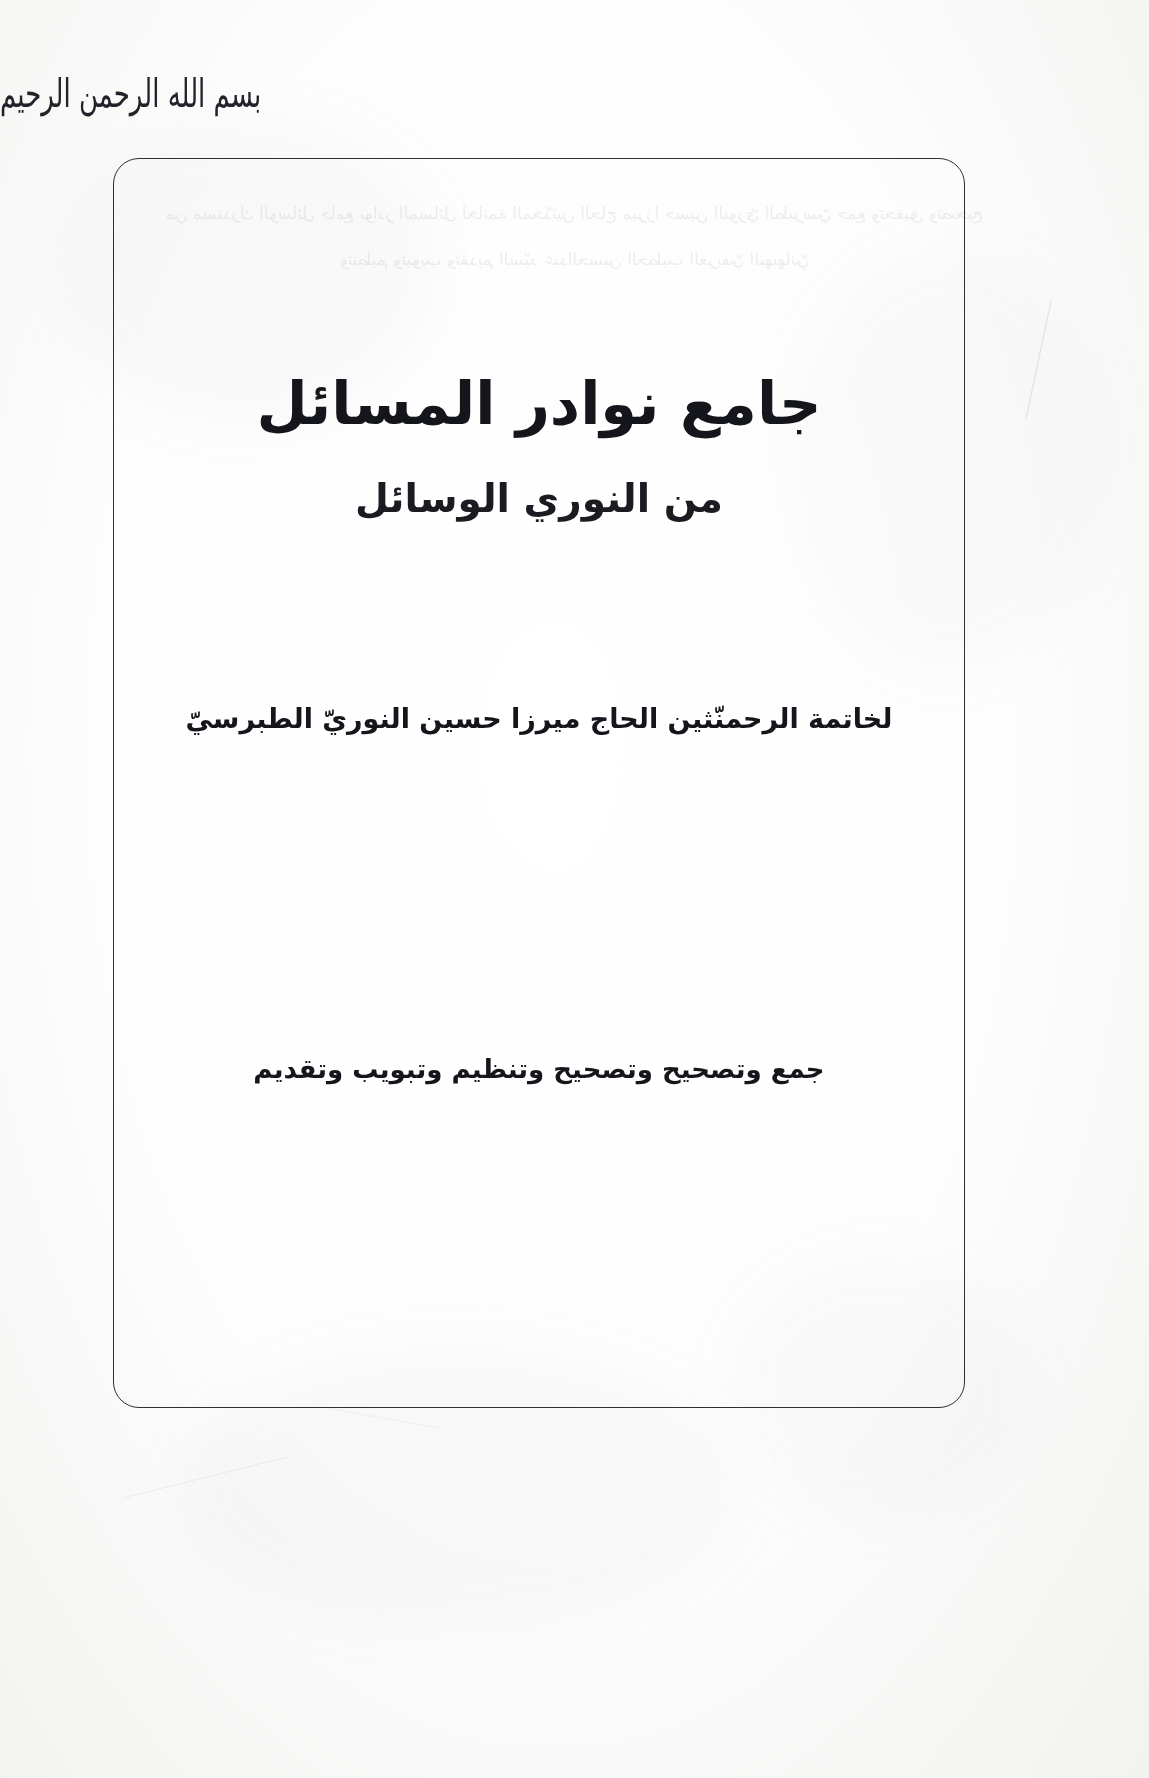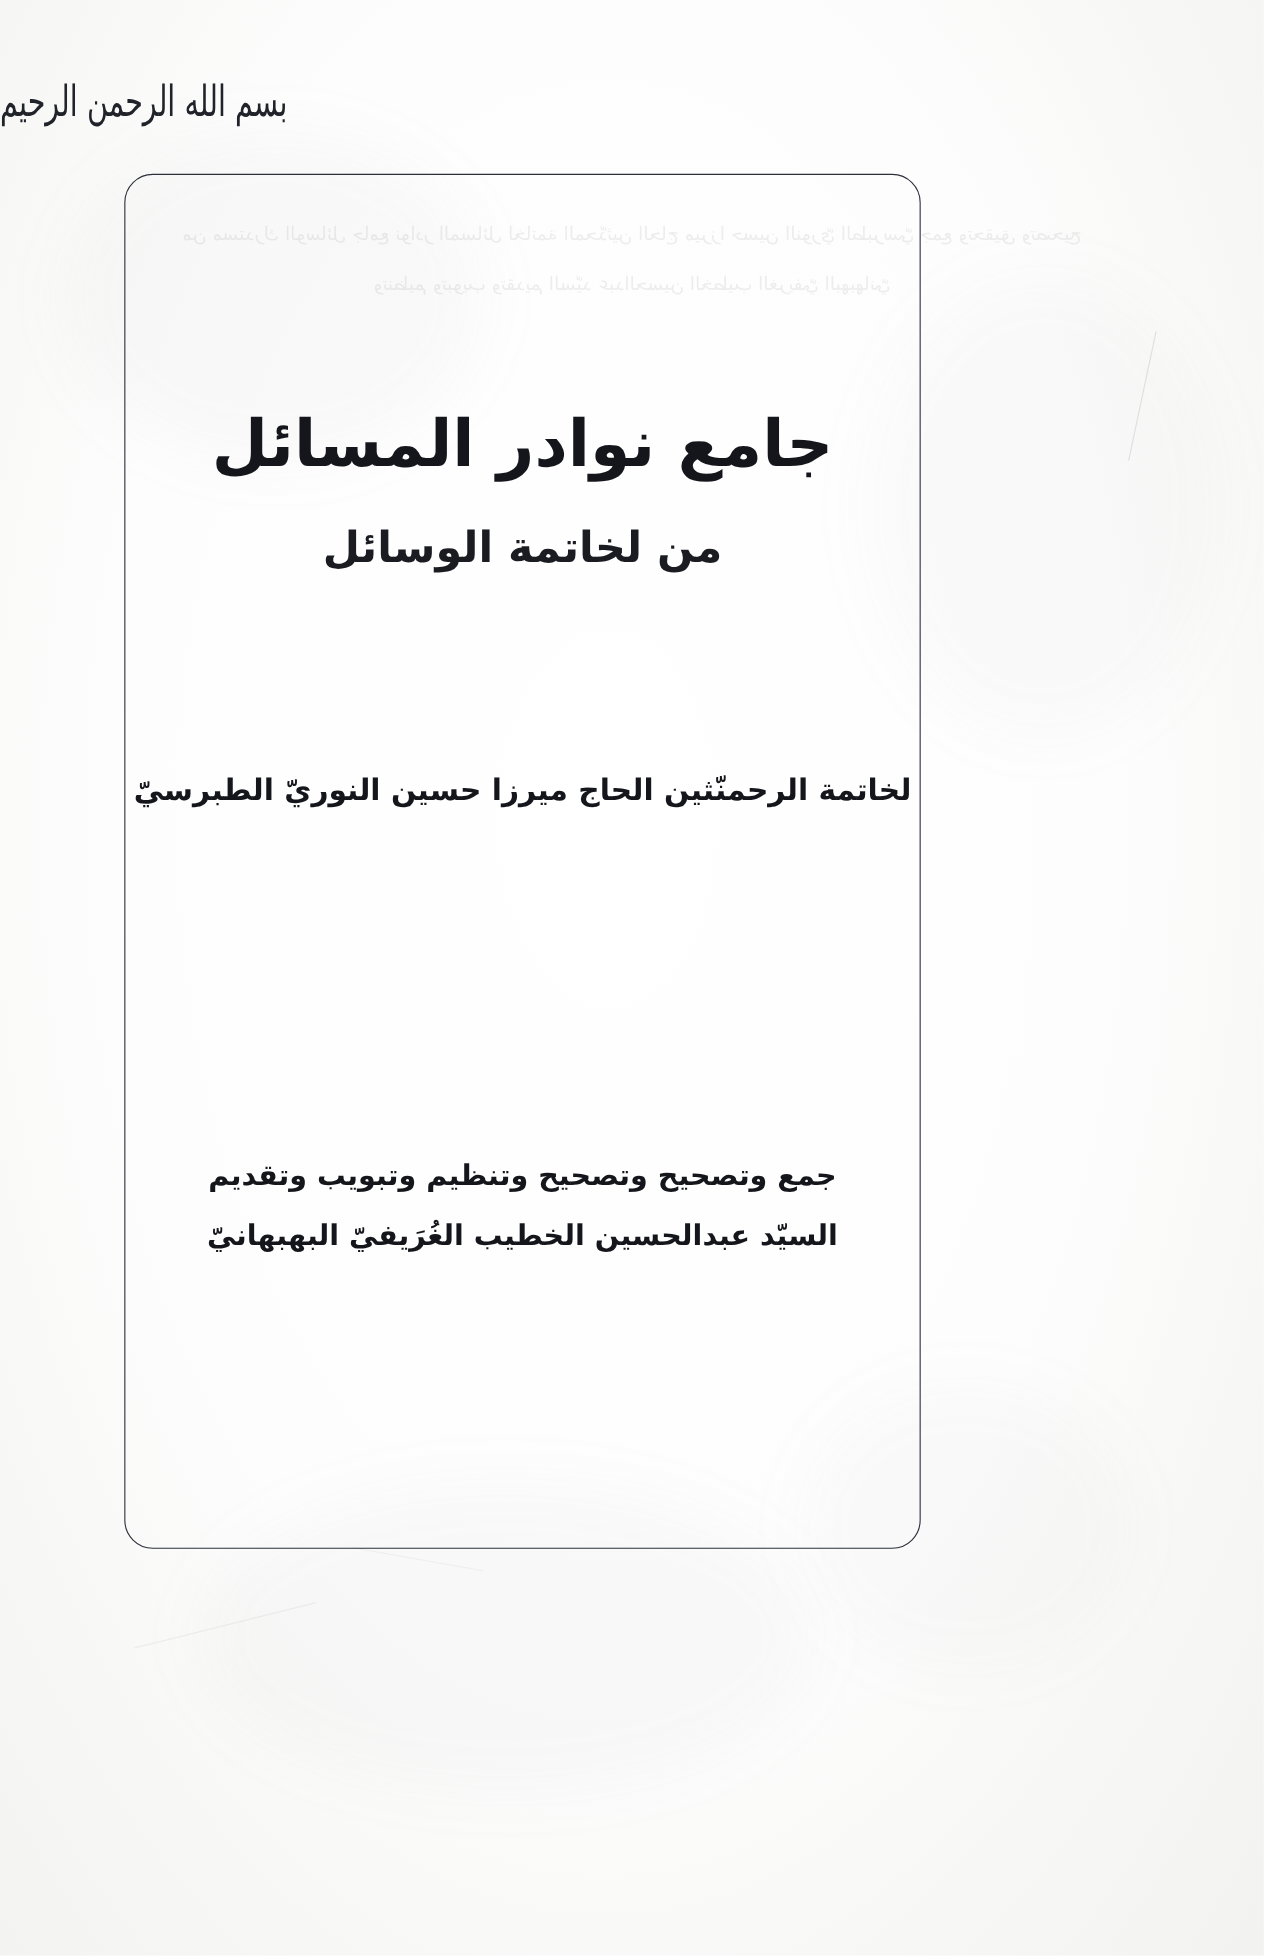--- a/index.html
+++ b/index.html
@@ -78,21 +78,21 @@
     letter-spacing: -2px;
     transform: scaleY(1.5);
     filter: blur(0.15px);
   }
 
   
   .frame {
     position: absolute;
     left: 113px;
     top: 158px;
-    width: 724px;
+    width: 852px;
     height: 1250px;
     border: 1.6px solid #2b2f38;
     border-radius: 26px;
     box-sizing: border-box;
     text-decoration: underline;
   }
 
   .frame-inner {
     position: absolute;
     inset: 0;
@@ -179,18 +179,17 @@
   <div class="scratch scratch-3"></div>
 </div>
 
 <div class="basmala">
   <span class="basmala-text">بسم الله الرحمن الرحيم</span>
 </div>
 
 <div class="frame">
   <div class="frame-inner">
     <div class="title-main">جامع نوادر المسائل</div>
-    <div class="title-sub">من لخاتمة الوسائل</div>
+    <div class="title-sub">من النوري الوسائل</div>
     <div class="author-line">لخاتمة الرحمنّثين الحاج ميرزا حسين النوريّ الطبرسيّ</div>
     <div class="editor-role">جمع وتصحيح وتصحيح وتنظيم وتبويب وتقديم</div>
-    <div class="editor-name">السيّد عبدالحسين الخطيب الغُرَيفيّ البهبهانيّ</div>
   </div>
 </div>
 
 </body></html>

